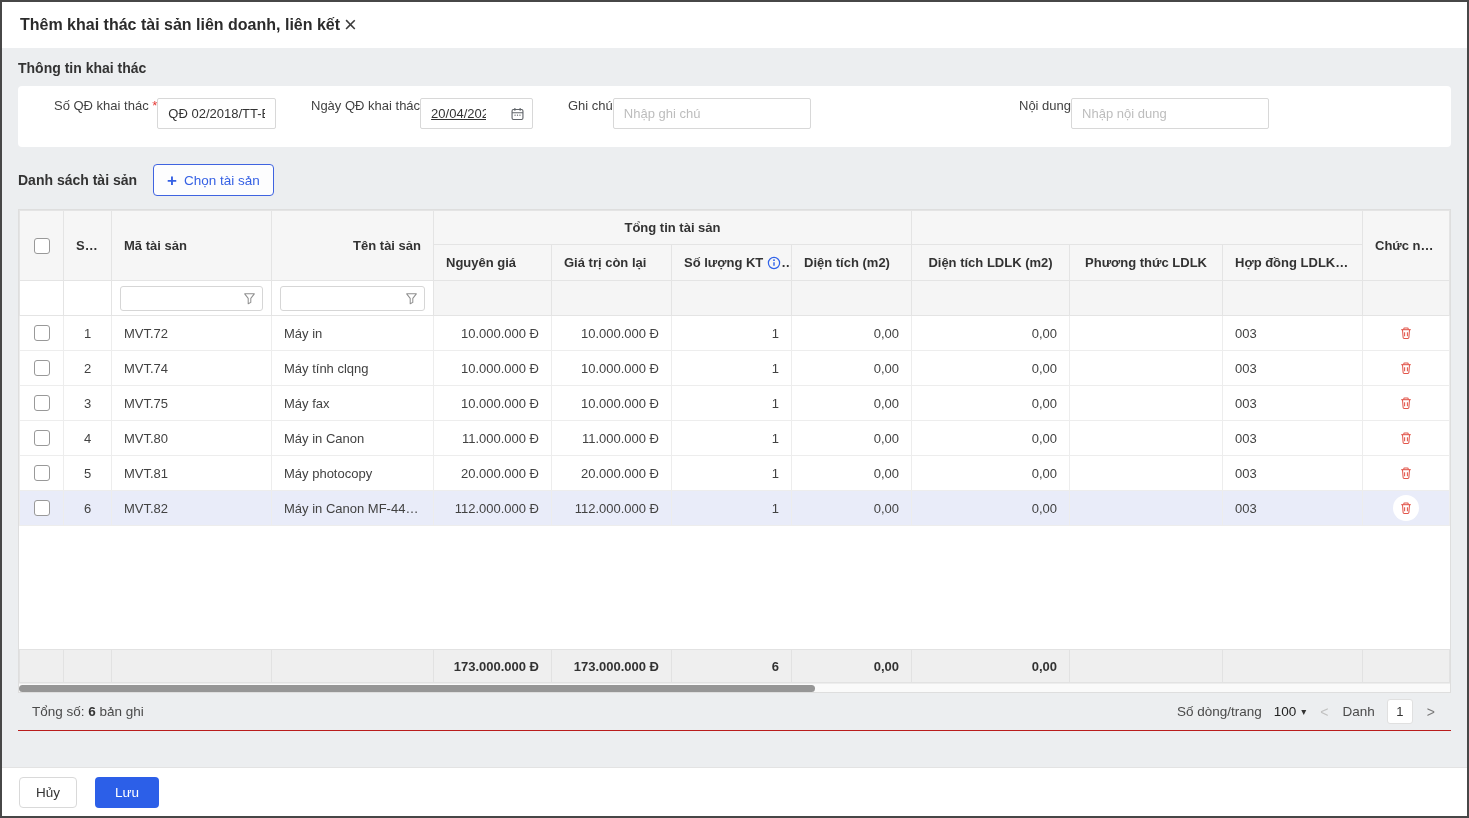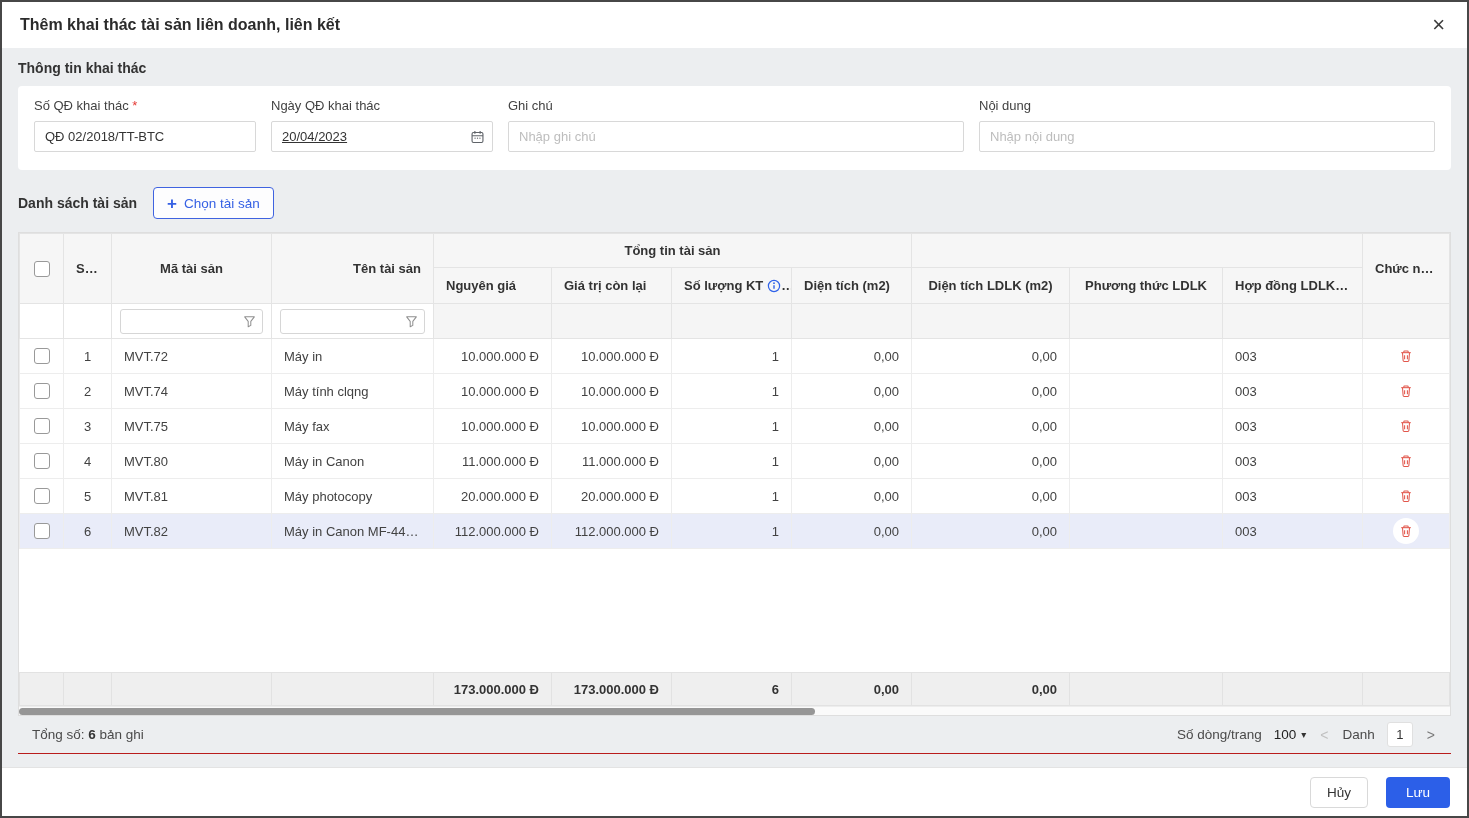--- a/index.html
+++ b/index.html
@@ -10,39 +10,39 @@
     width:1469px; height:818px;
     border:2px solid #474747;
     background:#eceef0;
     display:flex; flex-direction:column;
     overflow:hidden;
   }
 
   
   .modal-header {
     flex:none; height:46px; background:#fff;
-    display:flex; align-items:center; justify-content:space-between;
+    display:flex; align-items:center; 
     padding:4px 18px;
   }
   .modal-title { font-size:16px; font-weight:bold; color:#2b2b2b; }
   .close-btn {
     background:none; border:none; font-size:22px; color:#3c3c3c;
     cursor:pointer; line-height:1; padding:2px 4px; font-family:inherit;
   }
 
   
   .modal-body { flex:1; padding:0 16px; overflow:hidden; display:flex; flex-direction:column; }
 
   .section-title { margin-top:12px; font-size:14px; font-weight:bold; color:#333; flex:none; }
 
   .card {
     margin-top:10px; background:#fff; border-radius:4px;
     padding:12px 16px 18px; display:flex; gap:15px; flex:none;
   }
-  .field { display:flex; flex-direction:column; }
+  .field { display:flex; flex-direction:row;margin-left:20px; }
   .w222 { width:222px; flex:none; }
   .grow { flex:1; }
   .field-label { font-size:13px; color:#424242; margin-bottom:8px; white-space:nowrap; }
   .req { color:#e53935; }
   .input-wrap { position:relative; }
   .field input {
     width:100%; height:31px; border:1px solid #d8d8d8; border-radius:2px;
     padding:0 10px; font-size:13px; color:#333; font-family:inherit; outline:none; background:#fff;
   }
   .field input::placeholder { color:#bdbdbd; }
@@ -139,21 +139,21 @@
   .chev-left { color:#c0c0c0; }
   .chev-right { color:#7a7a7a; }
   .page-box {
     min-width:26px; height:25px; background:#fff; border:1px solid #e0e0e0; border-radius:3px;
     display:inline-flex; align-items:center; justify-content:center; font-size:13px; color:#333;
   }
 
   
   .modal-footer {
     flex:none; height:49px; background:#fff; border-top:1px solid #e3e3e3;
-    display:flex; align-items:center; justify-content:flex-end; gap:18px; padding:0 17px;
+    display:flex; align-items:center; gap:18px; padding:0 17px;
   }
   .btn { height:31px; border-radius:4px; font-size:13.5px; cursor:pointer; font-family:inherit; }
   .btn-cancel { background:#fff; border:1px solid #d9d9d9; color:#333; padding:0 16px; }
   .btn-save { background:#2c5fe8; border:none; color:#fff; padding:0 20px; }
 </style>
 </head>
 <body>
 
 <div class="modal">
 
@@ -234,21 +234,21 @@
             <col class="c-dt">
           <col class="c-dtl">
             <col class="c-pt">
             <col class="c-hd">
             <col class="c-cn">
         </colgroup>
         <thead>
           <tr class="h1">
             <th rowspan="2" class="cb"><input type="checkbox" style=""></th>
             <th rowspan="2">STT</th>
-            <th rowspan="2" style="text-align:center;">Mã tài sản</th>
+            <th rowspan="2" style="text-align:left;">Mã tài sản</th>
             <th rowspan="2" style="text-align:right;">Tên tài sản</th>
             <th colspan="4">Tổng tin tài sản</th>
             <th colspan="3"></th>
             <th rowspan="2">Chức năng</th>
           </tr>
           <tr class="h2">
             <th class="ar">Nguyên giá</th>
             <th class="ar">Giá trị còn lại</th>
             <th class="ar">
               <span class="th-flex">

